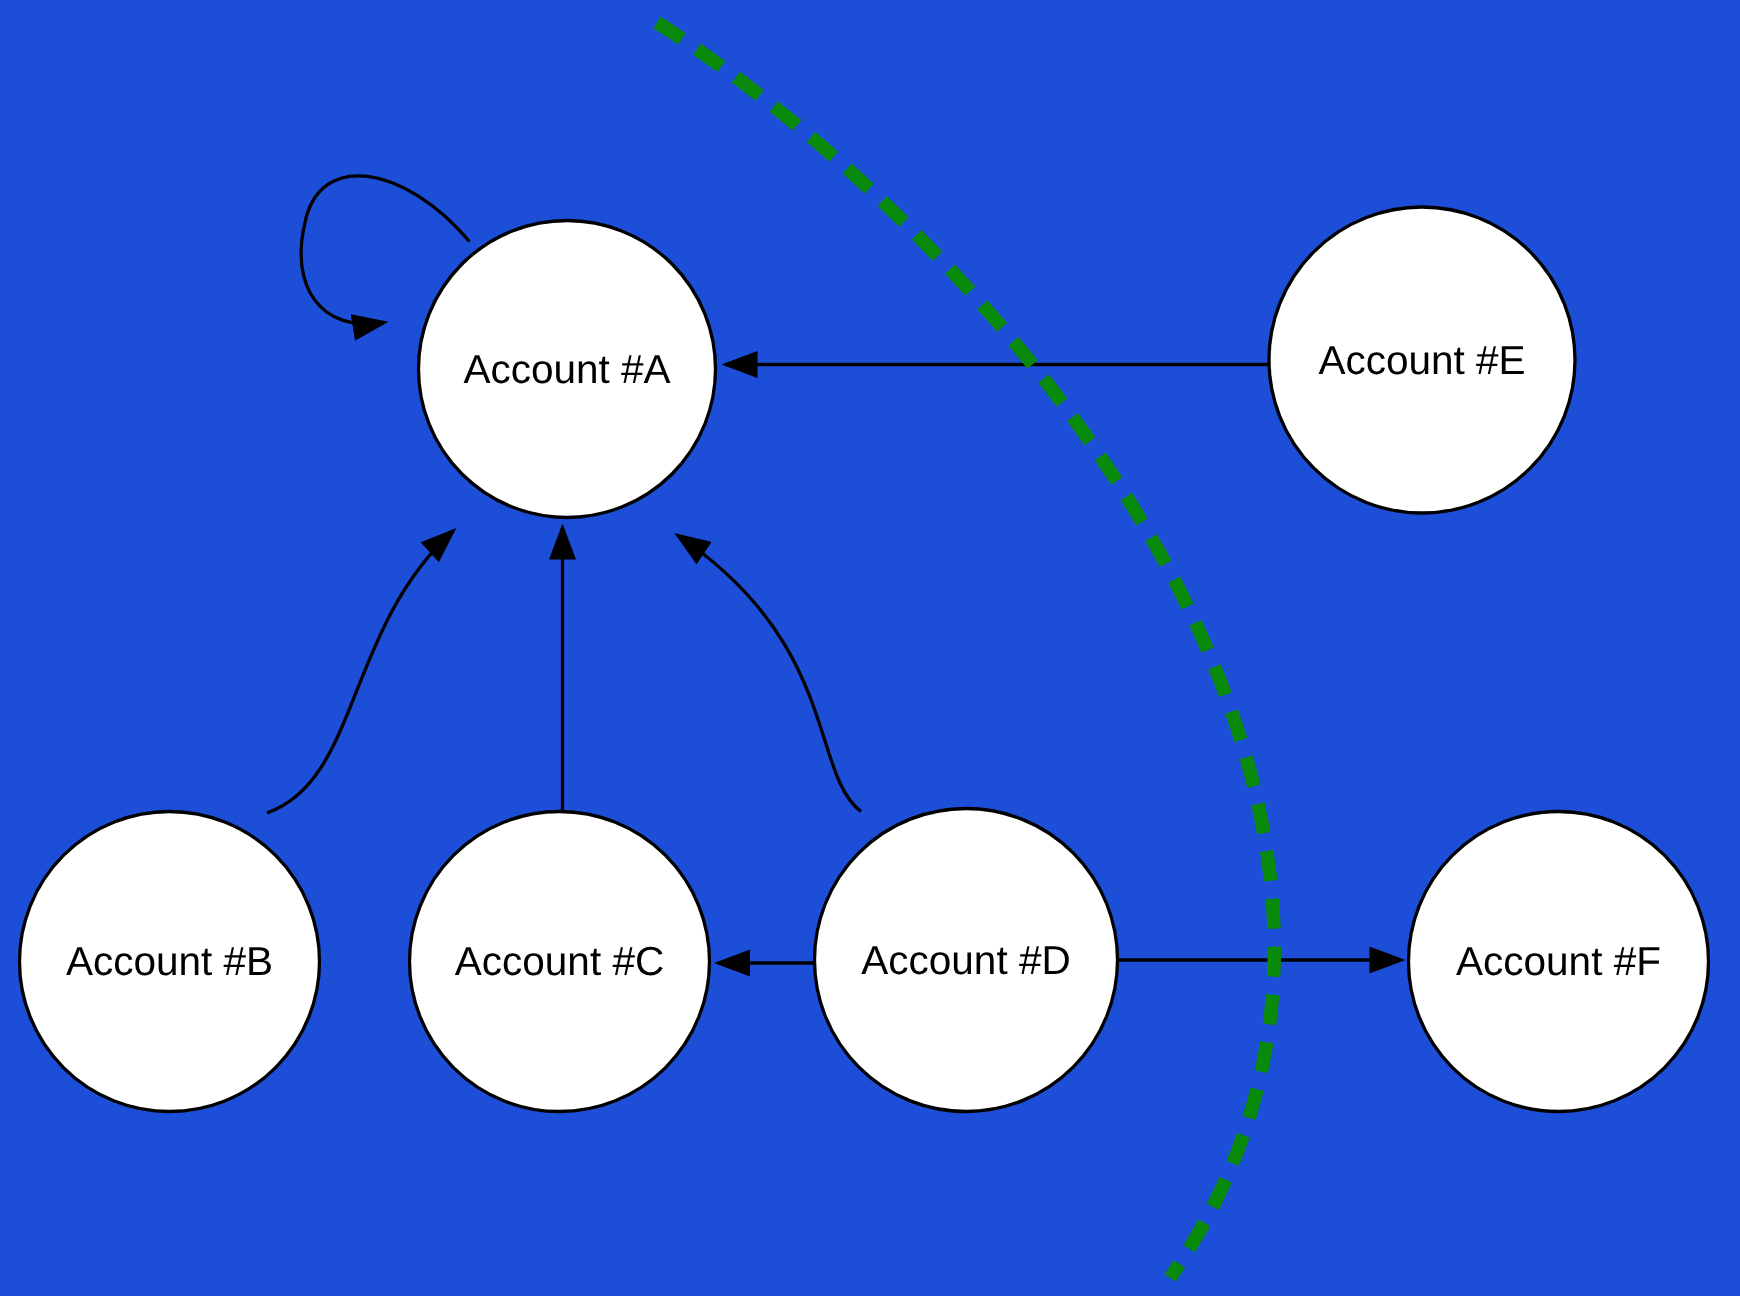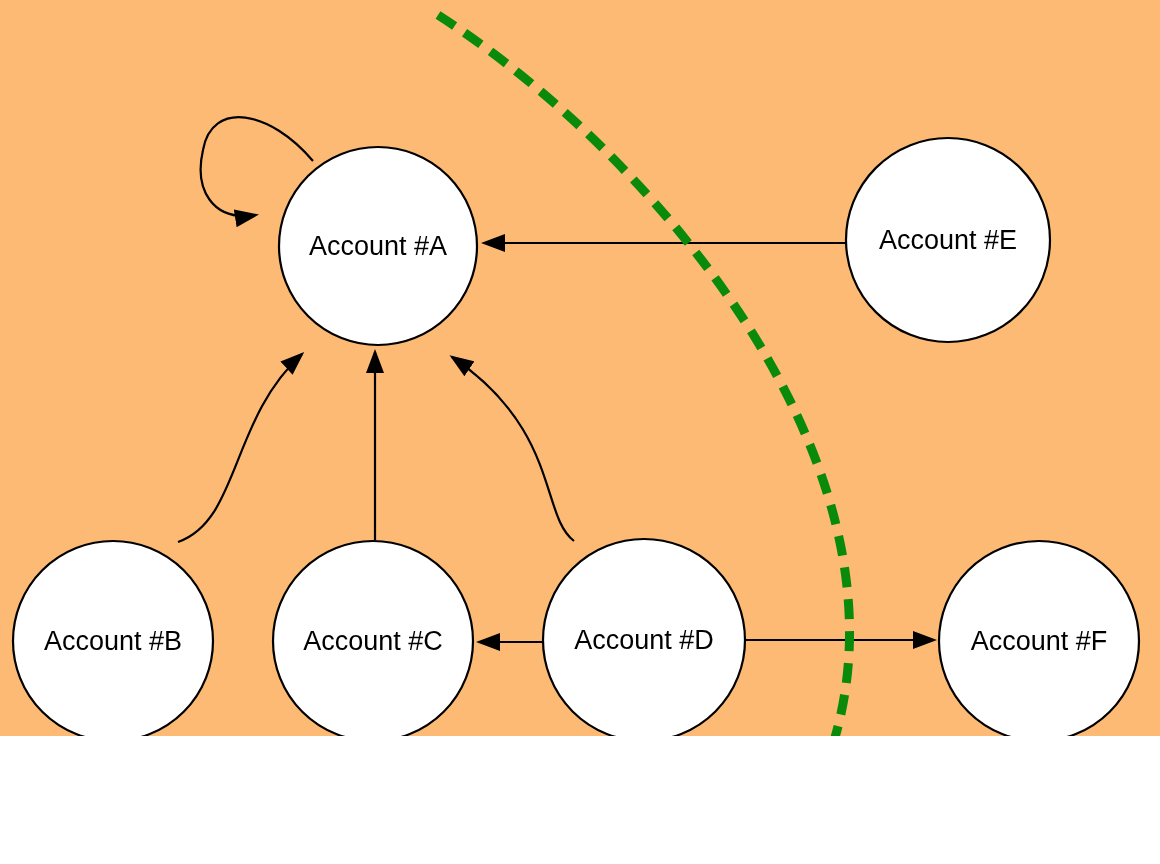--- a/index.html
+++ b/index.html
@@ -3,22 +3,22 @@
 <meta charset="utf-8">
 <style>
   html, body {
     margin: 0;
     padding: 0;
     background: #ffffff;
   }
   .stage {
     position: relative;
     width: 1160px;
-    height: 736px;
-    background: #fdba74;
+    height: 864px;
+    background: #1d4ed8;
     overflow: hidden;
     font-family: "Liberation Sans", "DejaVu Sans", sans-serif;
   }
   svg { display: block; }
   .node-circle {
     stroke-width: 2.2;
   }
   .node-label {
     font-family: "Liberation Sans", "DejaVu Sans", sans-serif;
     font-size: 27px;

